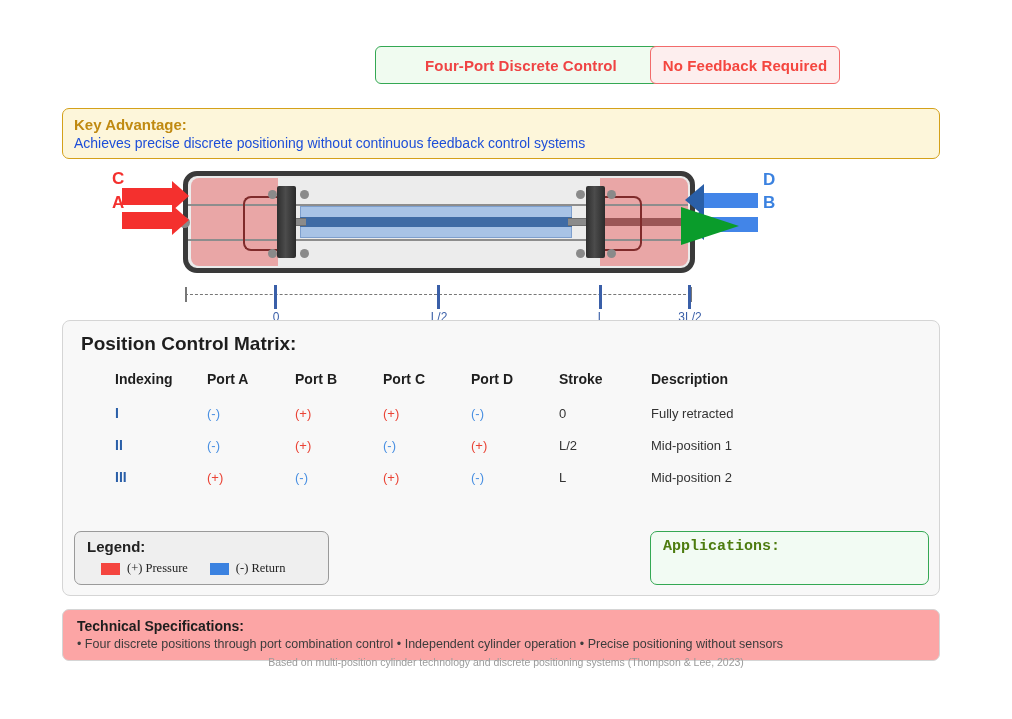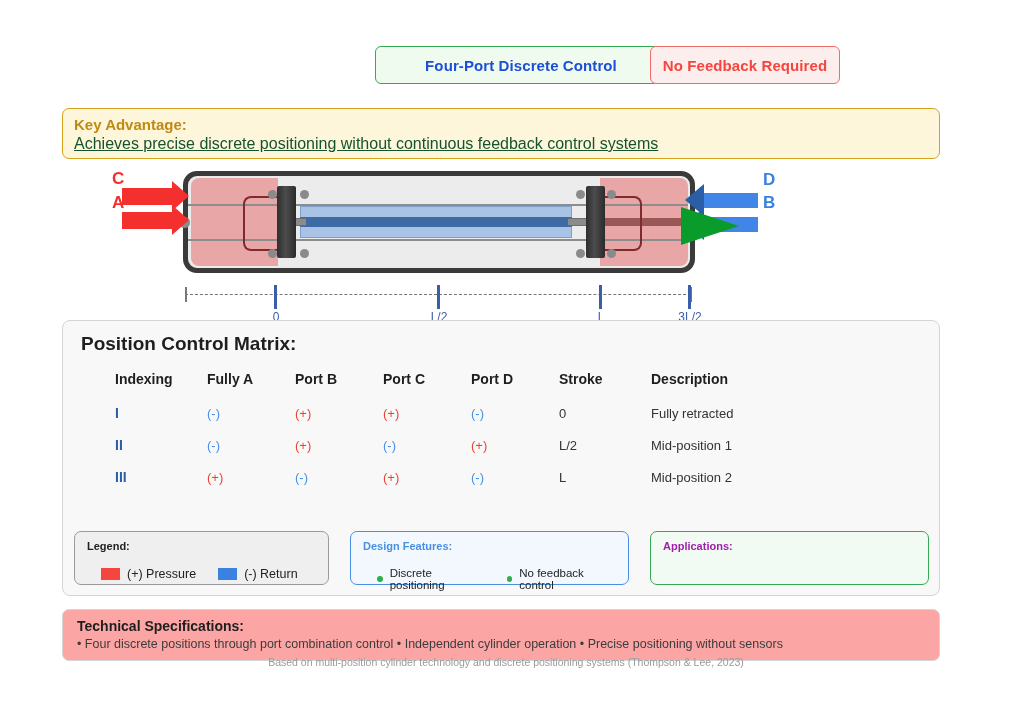--- a/index.html
+++ b/index.html
@@ -16,40 +16,40 @@
   .badge {
     position: absolute;
     display: flex; align-items: center; justify-content: center;
     border-radius: 6px;
     font-weight: bold;
     font-size: 15px;
     letter-spacing: .1px;
   }
   #badge-fourport {
     left: 375px; top: 46px; width: 292px; height: 38px;
-    background: #f0fbf0; border: 1.6px solid #34a853; color: #1d4ed8;
+    background: #f0fbf0; border: 1.6px solid #34a853; color: #ef4444;
   }
   #badge-nofeedback {
     left: 650px; top: 46px; width: 190px; height: 38px;
     background: #fdeeee; border: 1.6px solid #f26b6b; color: #f4463f;
   }
 
   
   #key-advantage {
     position: absolute; left: 62px; top: 108px;
     width: 878px; height: 51px;
     background: #fdf6da; border: 1.6px solid #d4a11a;
     border-radius: 7px;
     padding: 6px 11px;
   }
   #key-advantage .ka-title {
     color: #c08a11; font-weight: bold; font-size: 15px; line-height: 19px;
   }
   #key-advantage .ka-text {
-    color: #14532d; font-size: 16px; line-height: 19px; text-decoration: underline;
+    color: #1d4ed8; font-size: 14px; line-height: 19px;
   }
 
   
   #diagram { position: absolute; left: 0; top: 160px; width: 1012px; height: 165px; }
 
   .cyl-shell {
     position: absolute; left: 183px; top: 11px;
     width: 512px; height: 102px;
     background: #ebebeb;
     border: 5px solid #3a3a3a;
@@ -223,27 +223,27 @@
     background: #efefef; border: 1.4px solid #9a9a9a;
   }
   #box-design {
     left: 350px; width: 279px;
     background: #f2f8fe; border: 1.4px solid #4a90e2;
   }
   #box-apps {
     left: 650px; width: 279px;
     background: #f2fbf3; border: 1.4px solid #34a853;
   }
-  .box-title { font-weight: bold; font-size: 11px; line-height: 17px; }
+  .box-title { font-weight: bold; font-size: 15px; line-height: 17px; }
   #box-legend .box-title { color: #222; }
   #box-design .box-title { color: #4a90e2; }
-  #box-apps   .box-title { color: #a21caf; }
+  #box-apps   .box-title { color: #4d7c0f; font-family: Liberation Mono, monospace; }
   .box-row {
     display: flex; align-items: flex-start; gap: 6px;
-    margin-top: 12px; padding-left: 14px;
+    margin-top: 6px; padding-left: 14px; font-family: Liberation Serif, serif;
   }
   .box-row .cell { display: flex; align-items: center; gap: 7px; }
   .swatch { width: 19px; height: 12px; display: inline-block; }
   .sw-red  { background: #f4453f; }
   .sw-blue { background: #3b82e0; }
   .legend-text { font-size: 12.5px; color: #222; }
   .dot {
     width: 6px; height: 6px; border-radius: 50%; display: inline-block;
   }
   .dot-green { background: #2db24a; }
@@ -347,21 +347,21 @@
     <div class="ruler-tick-label" style="left:690px;">3L/2</div>
 
   </div>
 
   <div id="matrix-panel">
     <div id="matrix-title">Position Control Matrix:</div>
     <table class="matrix">
       <thead>
         <tr>
           <th class="c-pos">Indexing</th>
-          <th class="c-port">Fully A</th>
+          <th class="c-port">Port A</th>
           <th class="c-port">Port B</th>
           <th class="c-port">Port C</th>
           <th class="c-port">Port D</th>
           <th class="c-strk">Stroke</th>
           <th class="c-desc">Description</th>
         </tr>
       </thead>
       <tbody>
         <tr>
           <td class="c-pos"><span class="pos-roman">I</span></td>
@@ -401,33 +401,20 @@
         <span class="swatch sw-red"></span>
         <span class="legend-text">(+) Pressure</span>
       </span>
       <span class="cell gap-md">
         <span class="swatch sw-blue"></span>
         <span class="legend-text">(-) Return</span>
       </span>
     </div>
   </div>
 
-  <div class="info-box" id="box-design">
-    <div class="box-title">Design Features:</div>
-    <div class="box-row">
-      <span class="cell">
-        <span class="dot dot-green"></span>
-        <span class="bullet-text">Discrete positioning</span>
-      </span>
-      <span class="cell gap-md">
-        <span class="dot dot-green"></span>
-        <span class="bullet-text">No feedback control</span>
-      </span>
-    </div>
-  </div>
 
   <div class="info-box" id="box-apps">
     <div class="box-title">Applications:</div>
   </div>
 
   <div id="tech-specs">
     <div id="tech-title">Technical Specifications:</div>
     <div id="tech-line">• Four discrete positions through port combination control • Independent cylinder operation • Precise positioning without sensors</div>
   </div>
 

